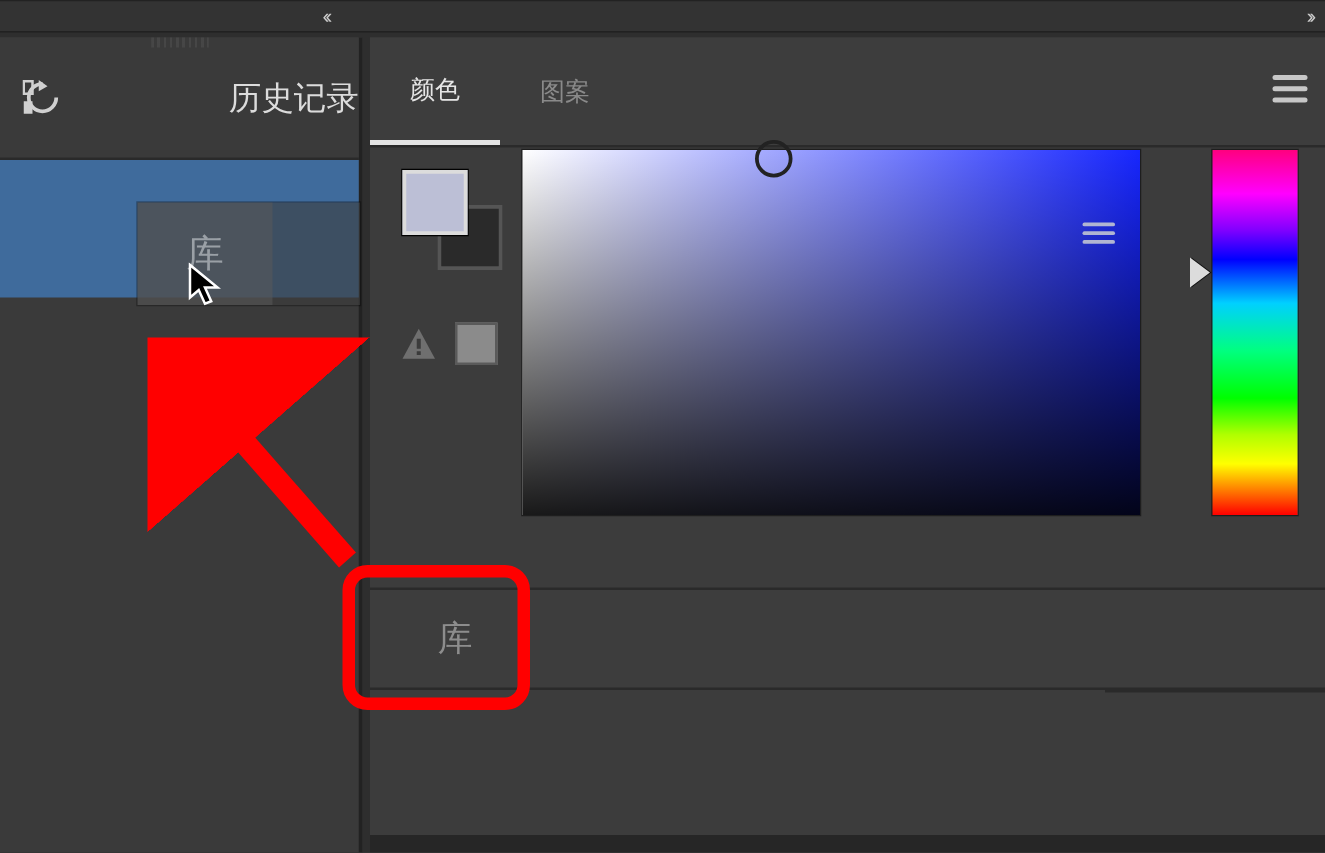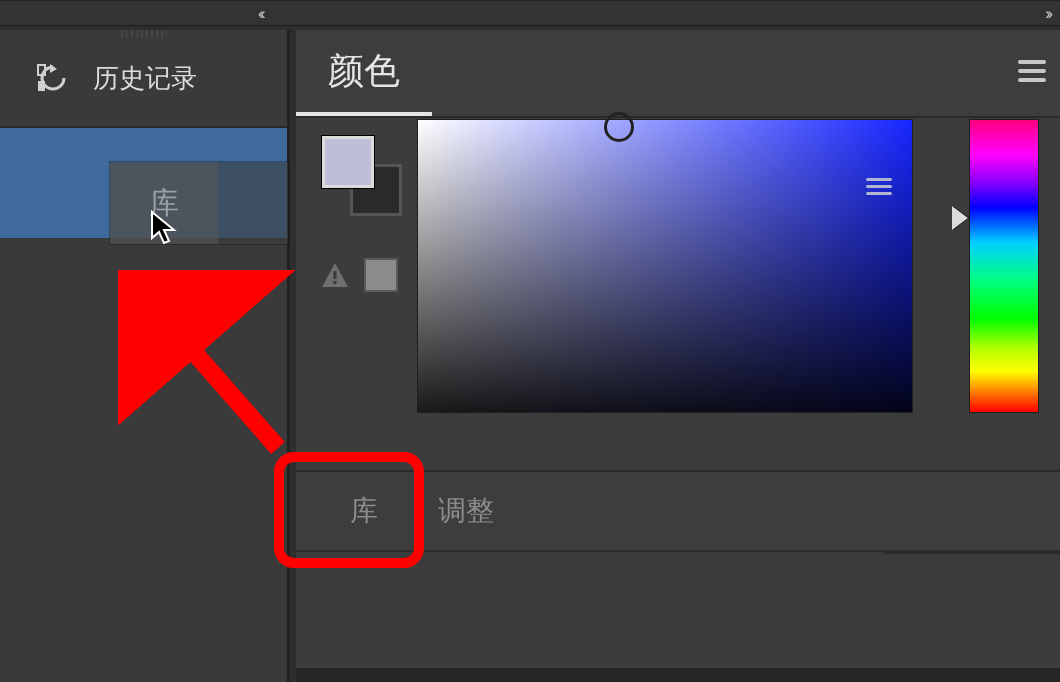--- a/index.html
+++ b/index.html
@@ -41,27 +41,28 @@
     
     .sidebar {
       position: absolute;
       top: 30px; left: 0;
       width: 290px; bottom: 0;
       background: #3a3a3a;
       border-right: 3px solid #222;
     }
     .sidebar-header {
       height: 98px;
-      padding-left: 37px;
+      padding-left: 18px;
       display: flex;
       align-items: center;
       gap: 22px;
       background: #3a3a3a;
       border-bottom: 2px solid #2a2a2a;
       position: relative;
+      justify-content: space-between;
     }
     .sidebar-header .grip {
       position: absolute;
       top: 0; left: 50%;
       transform: translateX(-50%);
       width: 46px; height: 8px;
       background: repeating-linear-gradient(90deg, #555 0 2px, transparent 2px 5px);
       opacity: .45;
     }
     .history-icon {
@@ -129,21 +130,21 @@
       height: 88px;
       border-bottom: 2px solid #2a2a2a;
       background: #3d3d3d;
       position: relative;
     }
     .tab {
       padding: 0 32px;
       height: 100%;
       display: flex;
       align-items: center;
-      font-size: 36px;
+      font-size: 20px;
       color: #8a8a8a;
       cursor: pointer;
     }
     .tab.active {
       color: #e5e5e5;
       border-bottom: 4px solid #e5e5e5;
     }
     .tabs .menu {
       position: absolute;
       right: 14px; top: 30px;
@@ -366,20 +367,21 @@
       <path d="M0 0 L18 8 L0 16 Z" fill="#ff0000"></path>
     </marker>
   </defs>
   <line x1="160" y1="178" x2="32" y2="32" stroke="#ff0000" stroke-width="18" marker-end="url(#ah)"></line>
 </svg>
 
 <div class="main">
 
   <div class="tabs">
     <div class="tab active">颜色</div>
+    <div class="tab">图案</div>
     <div class="menu">
         <span></span>
       </div>
   </div>
 
   <div class="color-area">
     <div class="swatch-wrap">
       <div class="swatch-bg"></div>
       <div class="swatch-fg"></div>
     </div>
@@ -401,21 +403,20 @@
     </div>
 
     <div class="hue-strip-wrap">
       <div class="hue-strip"></div>
       <div class="hue-pointer"></div>
     </div>
   </div>
 
   <div class="tabs2">
     <div class="tab2">库</div>
-    <div class="tab2">调整</div>
   </div>
 
   <div class="right-divider"></div>
 
   <div class="bottom-bar"></div>
 </div>
 
 <div class="red-box"></div>
 
 </body></html>

